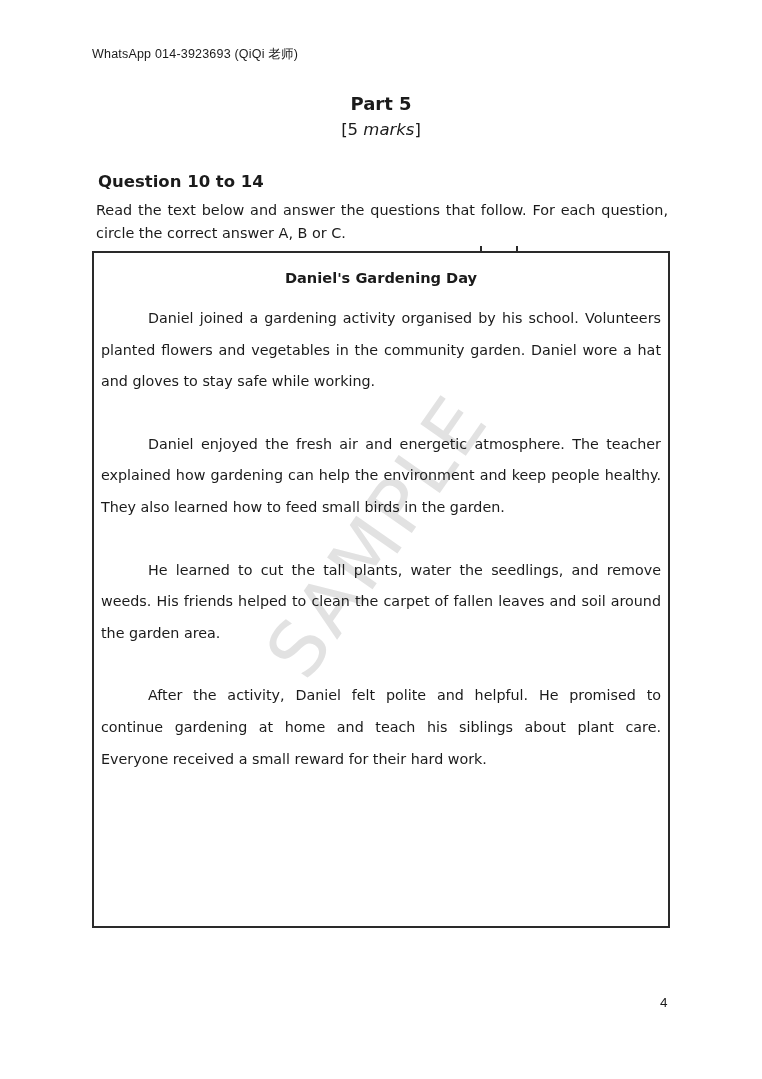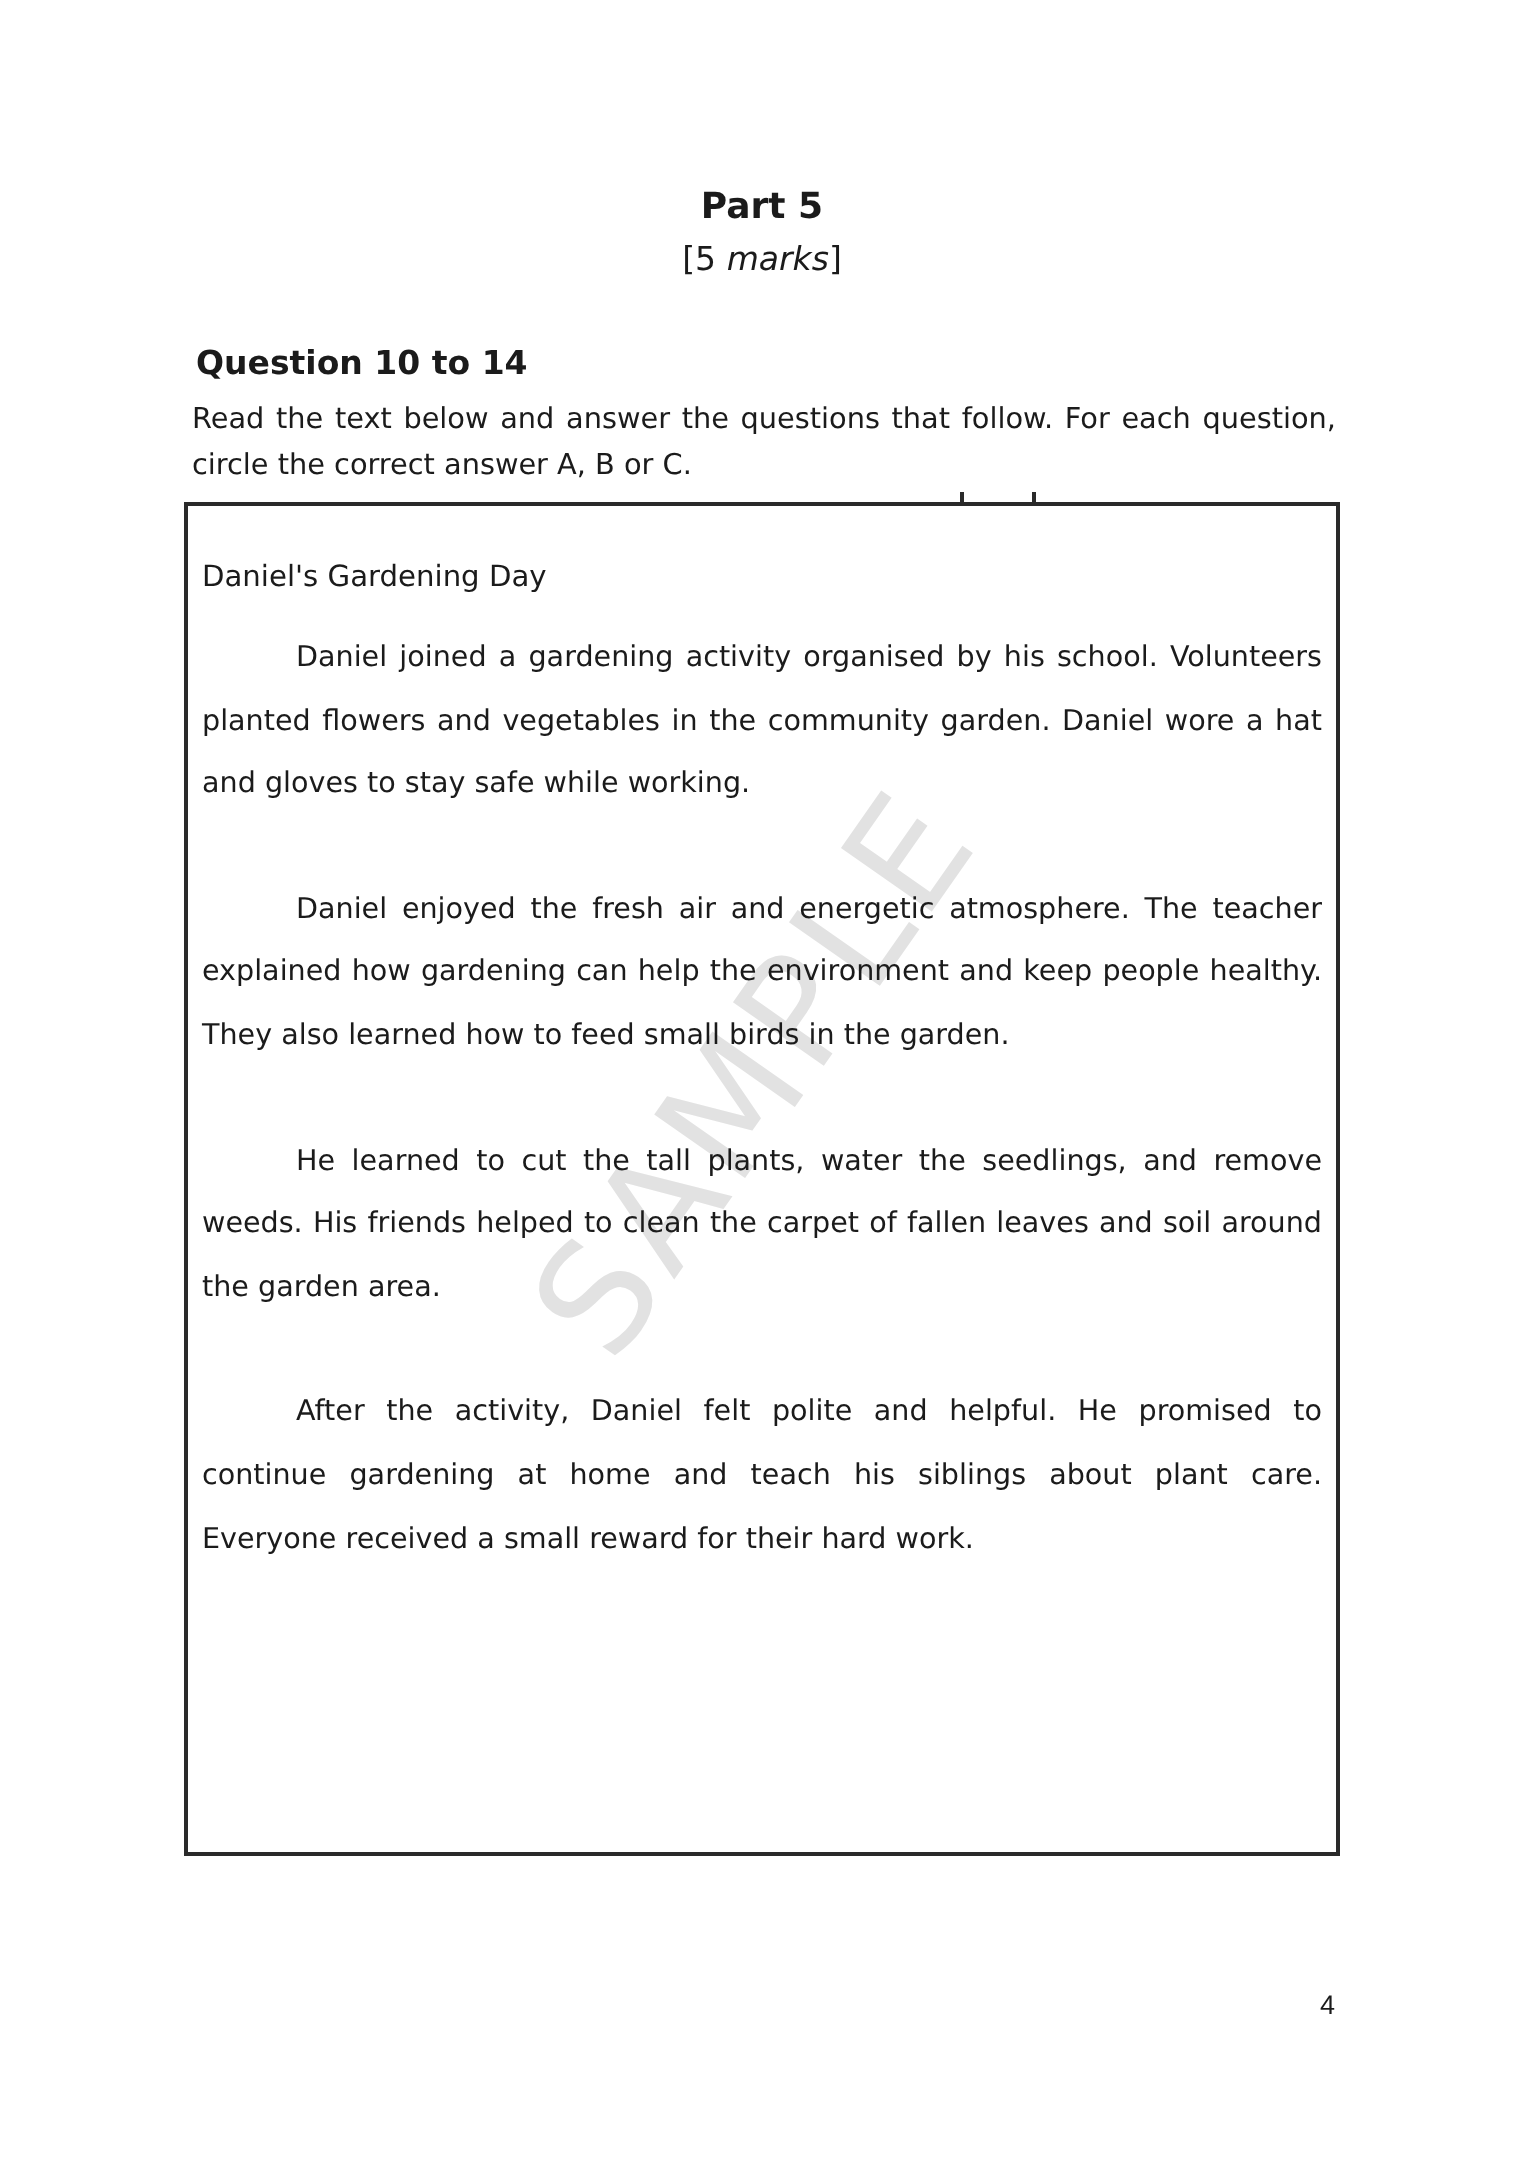--- a/index.html
+++ b/index.html
@@ -92,23 +92,24 @@
     top: 251px;
     width: 578px;
     height: 677px;
     border: 2px solid #2a2a2a;
     box-sizing: border-box;
     padding: 16px 7px 0 7px;
     background: transparent;
     z-index: 1;
   }
   .passage-title {
+    text-align: center;
     font-size: 14.6px;
-    font-weight: normal;
-    margin: 11px 0 17px 0;
+    font-weight: bold;
+    margin: 0 0 17px 0;
   }
   .para {
     font-size: 14.3px;
     line-height: 31.6px;
     text-align: justify;
     text-indent: 47px;
     margin: 0 0 31px 0;
   }
 
   
@@ -148,20 +149,21 @@
     font-family: "Liberation Sans", sans-serif;
     letter-spacing: 0.3px;
   }
 </style>
 </head>
 <body>
 
 <div class="page">
 
   <div class="header">
+    <span>WhatsApp 014-3923693 (QiQi 老师)</span>
   </div>
 
   <div class="part-title">Part 5</div>
 
   <div class="marks-line"><span>[5 </span><span class="it">marks</span><span>]</span></div>
 
   <div class="question-heading">Question 10 to 14</div>
 
   <div class="instructions">Read the text below and answer the questions that follow. For each question, circle the correct answer A, B or C.</div>
 

